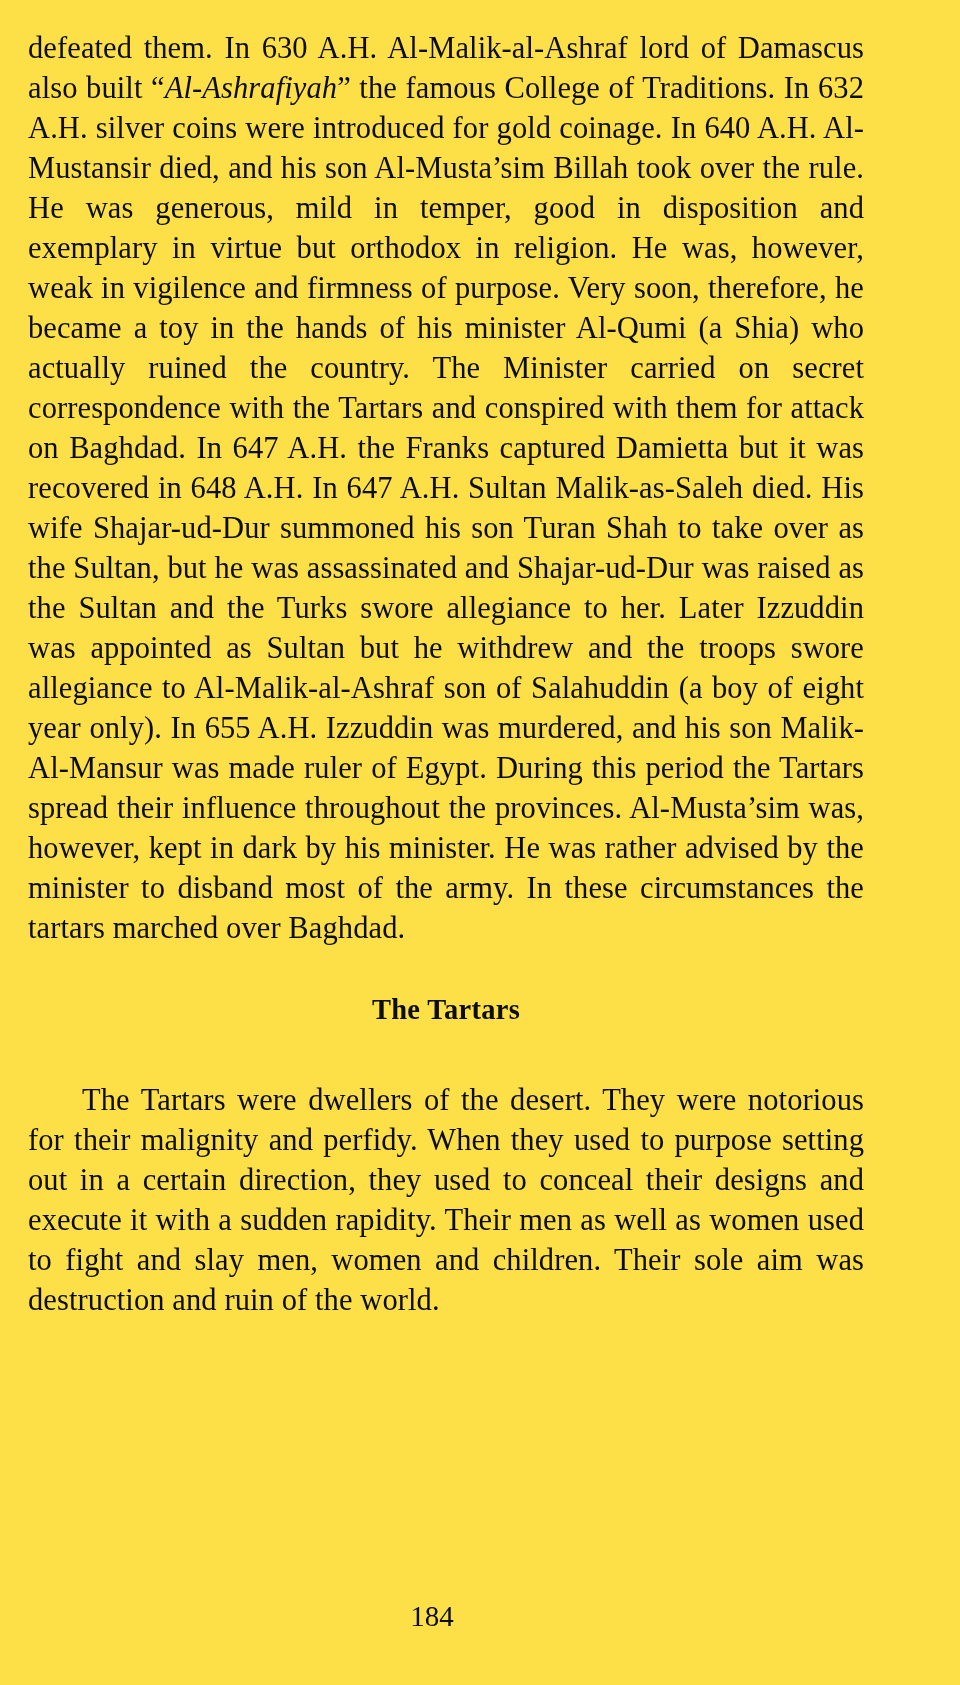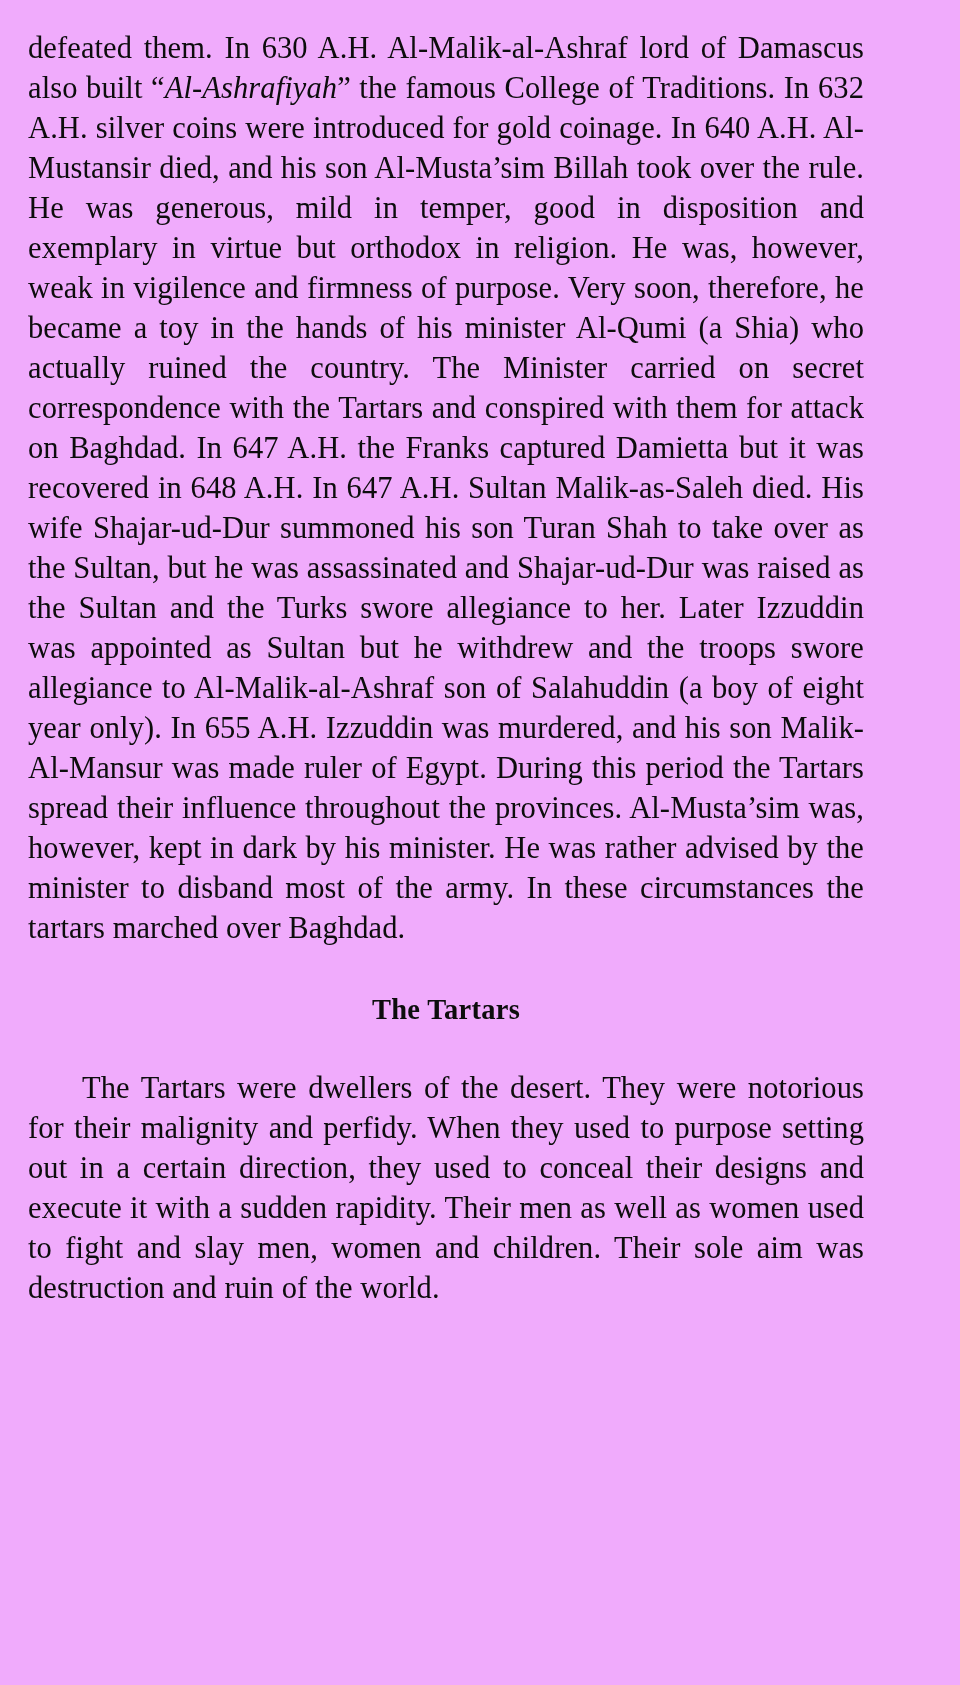--- a/index.html
+++ b/index.html
@@ -5,21 +5,21 @@
   html, body {
     margin: 0;
     padding: 0;
     background: #ffffff;
   }
   .page {
     position: relative;
     width: 960px;
     height: 1685px;
     margin: 0 auto;
-    background: #f0abfc;
+    background: #fde047;
     box-sizing: border-box;
     padding: 28px 96px 0 28px;
     font-family: "Liberation Serif", "DejaVu Serif", serif;
     color: #0d0d0d;
   }
   .body-text {
     font-size: 30.5px;
     line-height: 40px;
     text-align: justify;
     text-justify: inter-word;
@@ -31,21 +31,21 @@
   }
   .para-indent {
     text-indent: 54px;
     margin-top: 40px;
   }
   .section-heading {
     text-align: center;
     font-family: "Liberation Serif", "DejaVu Serif", serif;
     font-weight: bold;
     font-size: 28.5px;
-    margin: 46px 0 42px 0;
+    margin: 46px 0 54px 0;
     letter-spacing: 0.3px;
   }
   .italic-title {
     font-style: italic;
   }
   .page-number {
     position: absolute;
     left: 0;
     right: 96px;
     bottom: 52px;
@@ -60,14 +60,15 @@
 <div class="page">
 
   <p class="body-text para-continued">
     <span>defeated them. In 630 A.H. Al-Malik-al-Ashraf lord of Damascus also built “</span><span class="italic-title">Al-Ashrafiyah</span><span>” the famous College of Traditions. In 632 A.H. silver coins were introduced for gold coinage. In 640 A.H. Al-Mustansir died, and his son Al-Musta’sim Billah took over the rule. He was generous, mild in temper, good in disposition and exemplary in virtue but orthodox in religion. He was, however, weak in vigilence and firmness of purpose. Very soon, therefore, he became a toy in the hands of his minister Al-Qumi (a Shia) who actually ruined the country. The Minister carried on secret correspondence with the Tartars and conspired with them for attack on Baghdad. In 647 A.H. the Franks captured Damietta but it was recovered in 648 A.H. In 647 A.H. Sultan Malik-as-Saleh died. His wife Shajar-ud-Dur summoned his son Turan Shah to take over as the Sultan, but he was assassinated and Shajar-ud-Dur was raised as the Sultan and the Turks swore allegiance to her. Later Izzuddin was appointed as Sultan but he withdrew and the troops swore allegiance to Al-Malik-al-Ashraf son of Salahuddin (a boy of eight year only). In 655 A.H. Izzuddin was murdered, and his son Malik-Al-Mansur was made ruler of Egypt. During this period the Tartars spread their influence throughout the provinces. Al-Musta’sim was, however, kept in dark by his minister. He was rather advised by the minister to disband most of the army. In these circumstances the tartars marched over Baghdad.</span>
   </p>
 
   <h2 class="section-heading">The Tartars</h2>
 
   <p class="body-text para-indent">The Tartars were dwellers of the desert. They were notorious for their malignity and perfidy. When they used to purpose setting out in a certain direction, they used to conceal their designs and execute it with a sudden rapidity. Their men as well as women used to fight and slay men, women and children. Their sole aim was destruction and ruin of the world.</p>
 
+  <div class="page-number">184</div>
 
 </div>
 
 </body></html>

